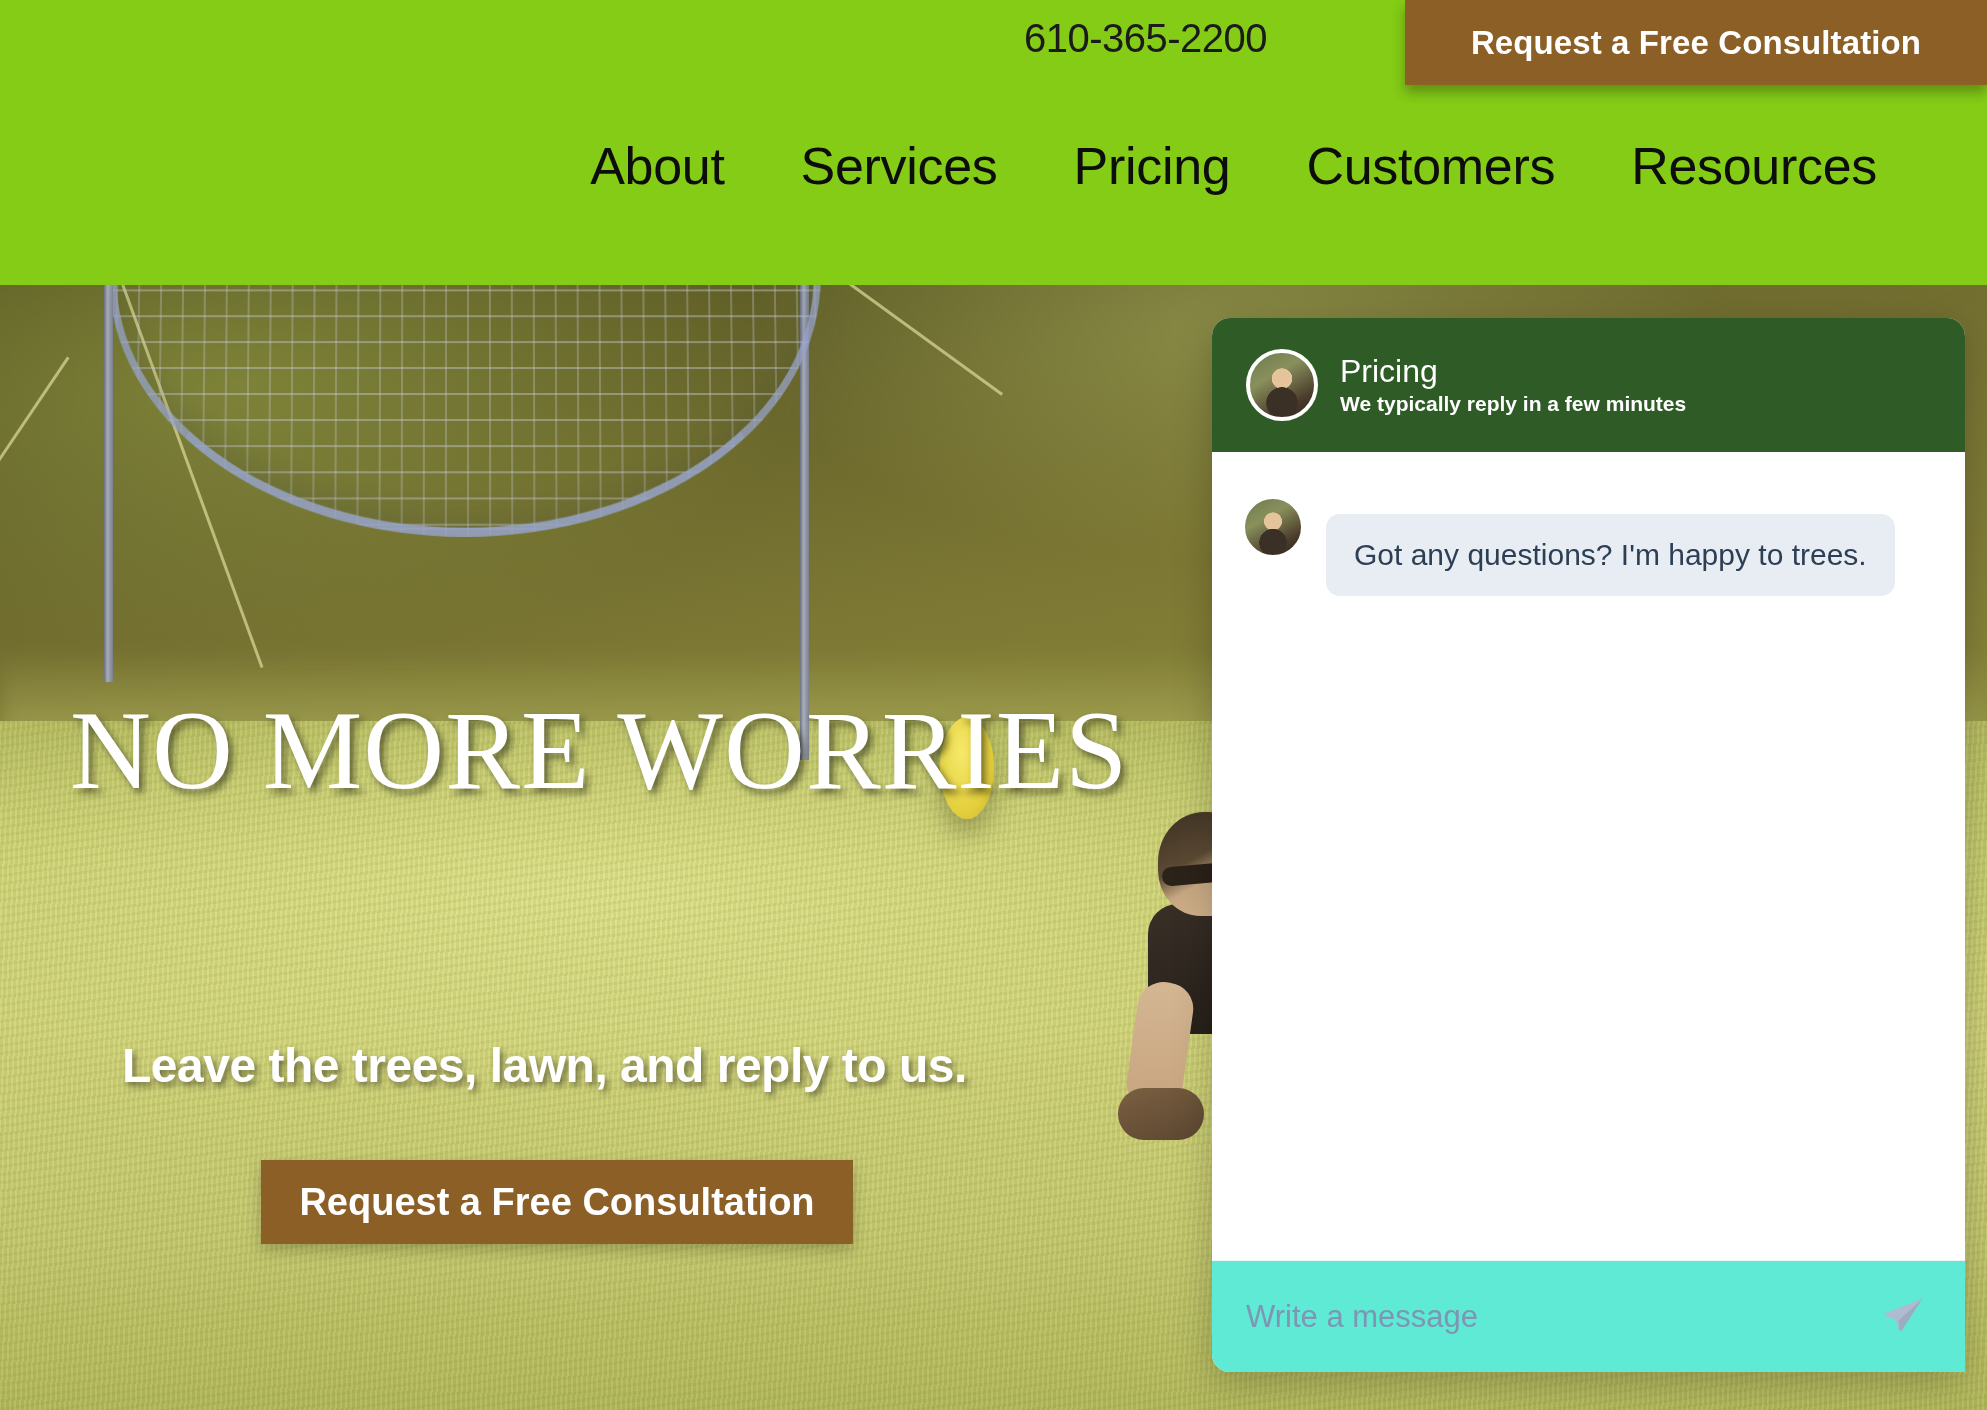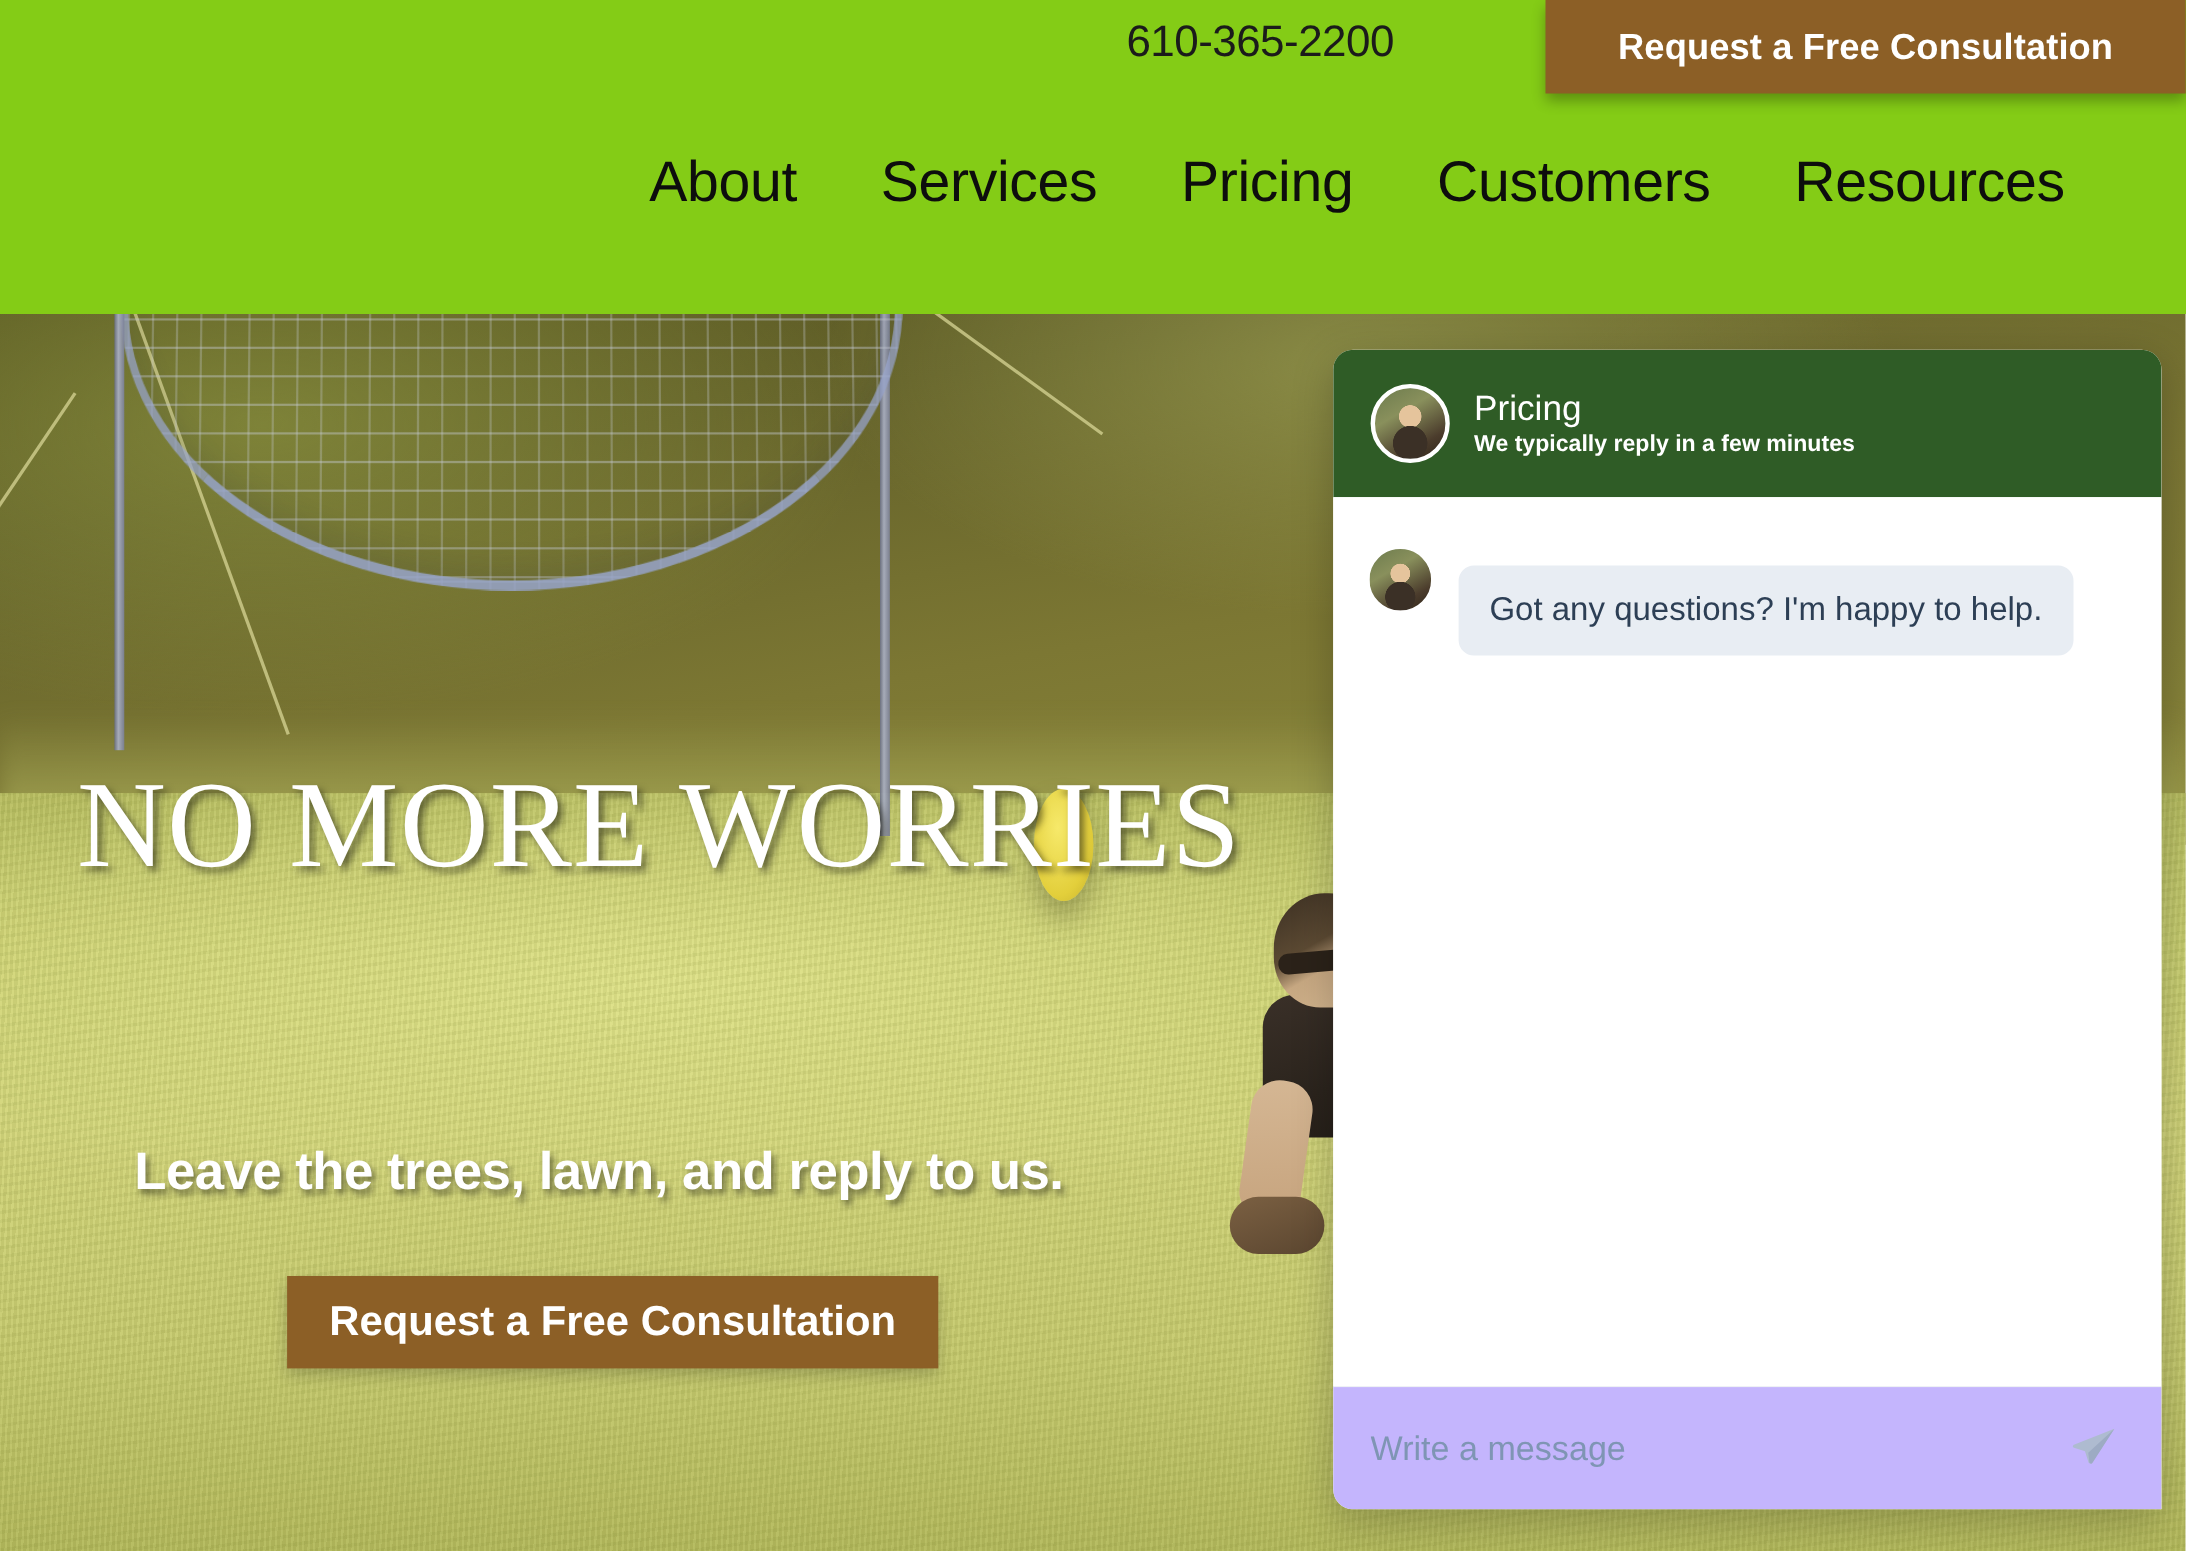--- a/index.html
+++ b/index.html
@@ -357,21 +357,21 @@
     margin-top: 18px;
   }
   .chat-footer {
     flex: 0 0 auto;
     height: 112px;
     border-top: 1px solid #eef1f5;
     display: flex;
     align-items: center;
     padding: 0 34px;
     box-sizing: border-box;
-    background: #c4b5fd;
+    background: #5eead4;
   }
   .message-input {
     flex: 1 1 auto;
     border: none;
     outline: none;
     font-size: 31px;
     color: #2d3f55;
     font-family: "Liberation Sans", sans-serif;
     background: transparent;
     padding: 0;
@@ -455,21 +455,21 @@
     <div class="avatar"></div>
     <div class="chat-identity">
       <span class="agent-name">Pricing</span>
       <span class="agent-status">We typically reply in a few minutes</span>
     </div>
   </div>
 
   <div class="chat-body">
     <div class="chat-message-row">
       <div class="avatar-sm"></div>
-      <div class="message-bubble">Got any questions? I'm happy to help.</div>
+      <div class="message-bubble">Got any questions? I'm happy to trees.</div>
     </div>
   </div>
 
   <div class="chat-footer">
     <input class="message-input" type="text" placeholder="Write a message" style="">
     <button class="send-button">
       <svg width="46" height="46" viewBox="0 0 24 24">
         <path d="M22 2.5 2.8 10.1c-.7.3-.65 1.3.06 1.5l5.2 1.6 1.7 5.4c.22.7 1.17.78 1.5.1L22 2.5z" fill="#aebbd0"></path>
         <path d="M22 2.5 9.6 13.9l.55 4.7c.22.7 1.17.78 1.5.1L22 2.5z" fill="#9dabc3"></path>
       </svg>

